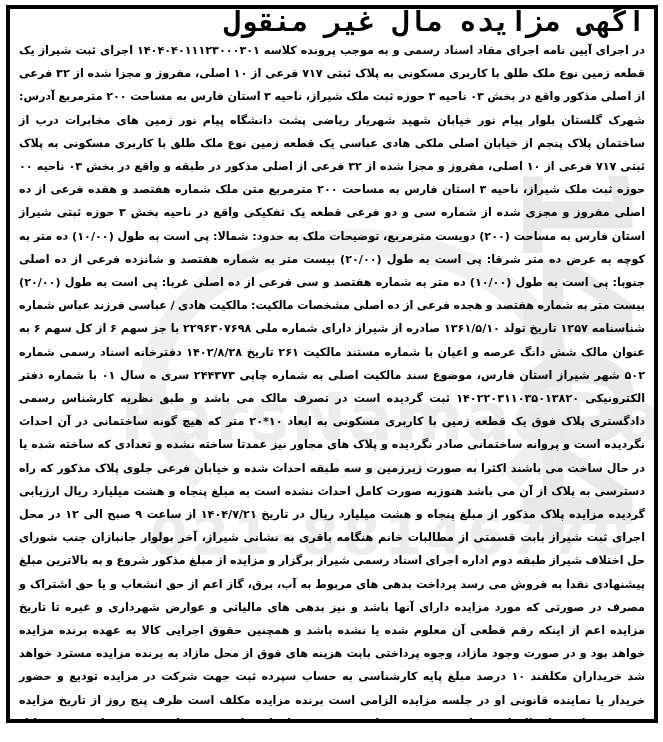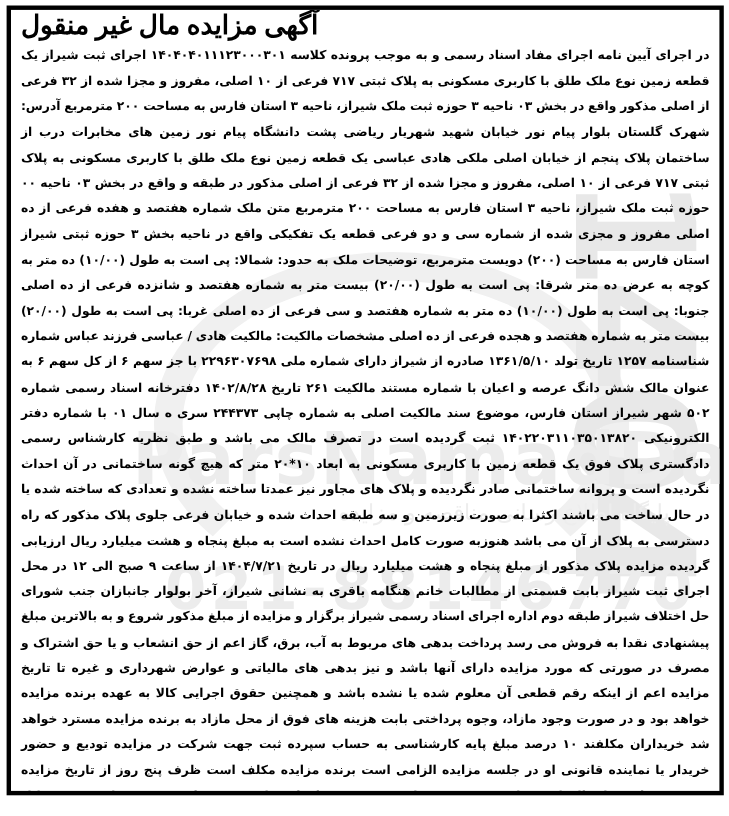--- a/index.html
+++ b/index.html
@@ -83,24 +83,24 @@
       border-radius: 50%;
       border-bottom-color: transparent;
     }
     .content {
       position: relative;
       z-index: 1;
       direction: rtl;
       padding: 0 9px 0 9px;
     }
     .title {
-      text-align: left;
-      font-family: Liberation Serif, serif;
+      text-align: right;
+      font-family: Liberation Mono, monospace;
       font-weight: bold;
-      font-size: 24px;
+      font-size: 28px;
       line-height: 30px;
       height: 30px;
       margin-top: 0px;
       letter-spacing: -0.5px;
     }
     .body-text {
       font-family: "DejaVu Sans", sans-serif;
       font-weight: bold;
       font-size: 11.2px;
       line-height: 23.2px;

